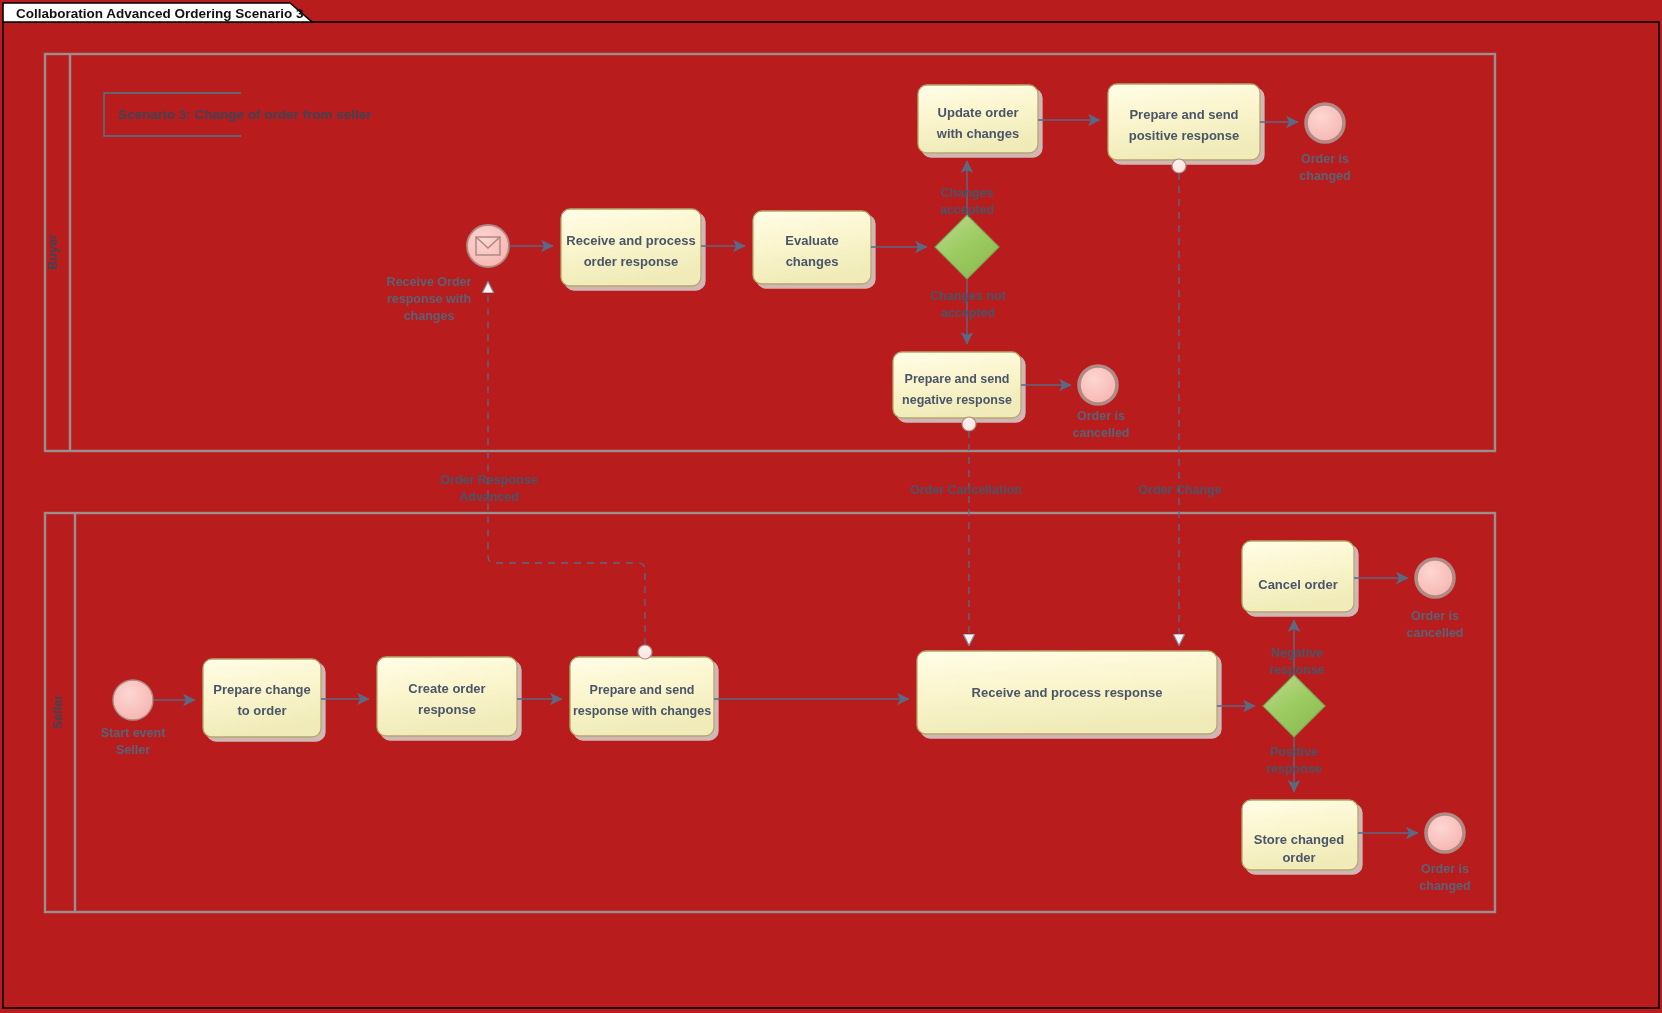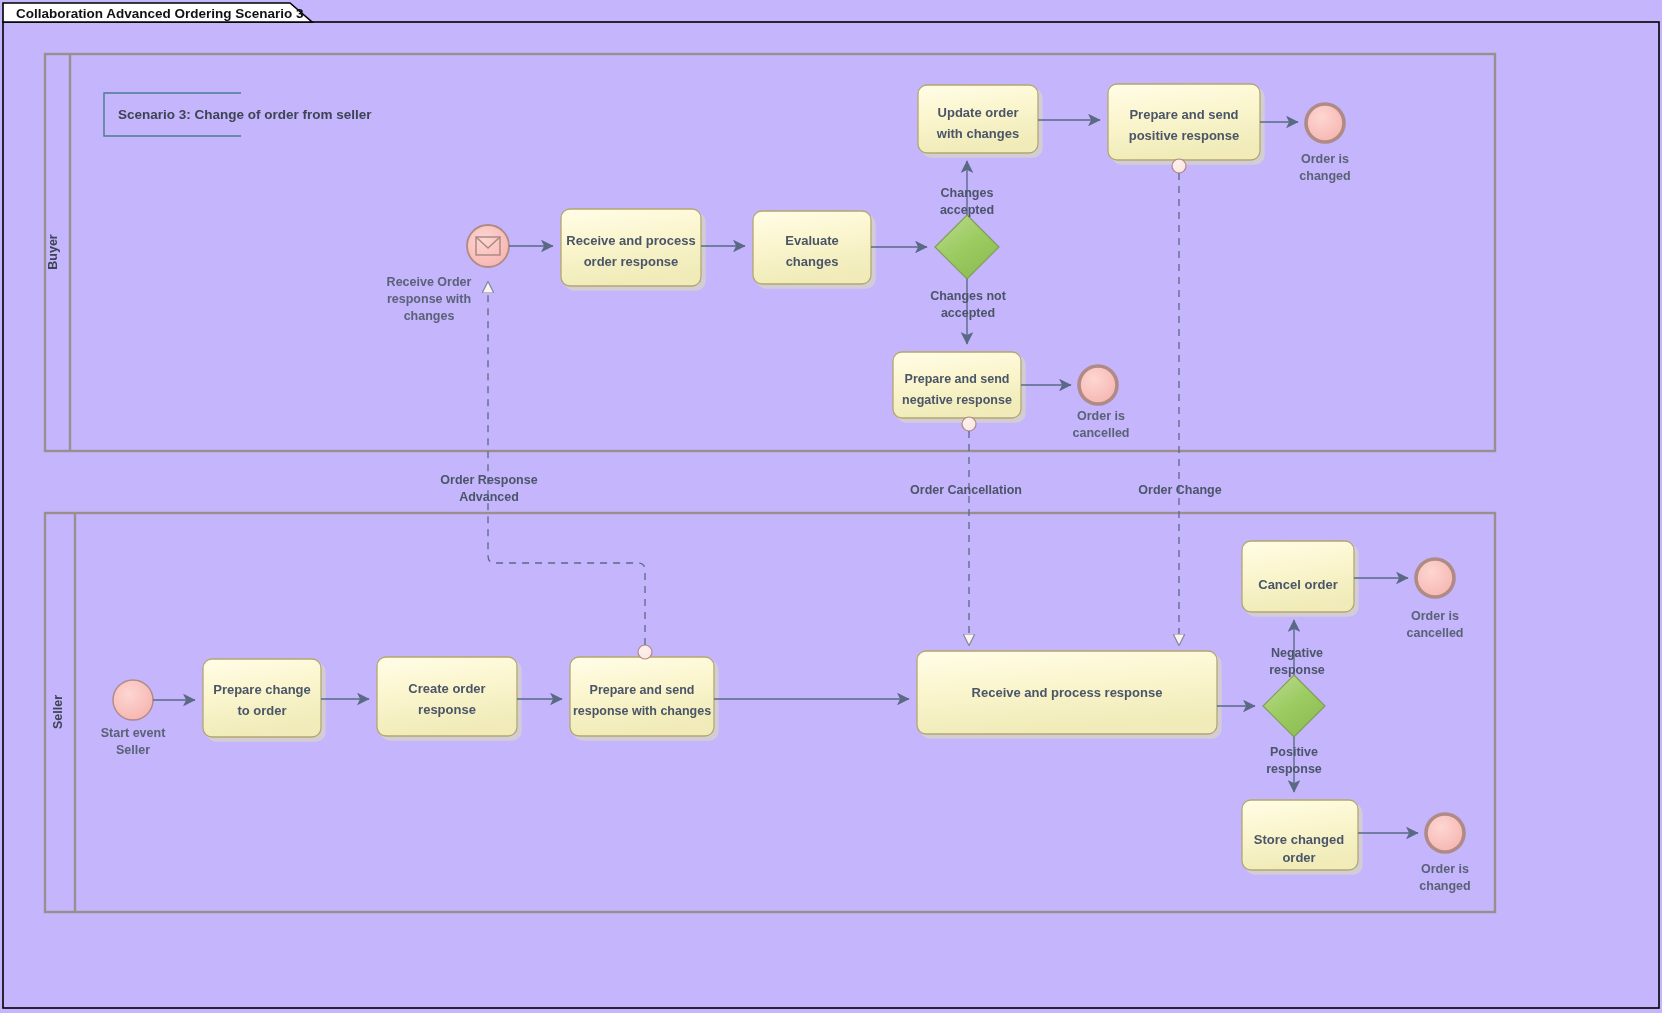--- a/index.html
+++ b/index.html
@@ -1,17 +1,17 @@
 <!DOCTYPE html>
 <html><head>
 <meta charset="utf-8">
 <style>
   html,body{margin:0;padding:0;background:#ffffff;}
   body{font-family:"Liberation Sans",sans-serif;}
-  #stage{position:relative;width:1662px;height:1013px;background:#c4b5fd;overflow:hidden;text-align:right;}
+  #stage{position:relative;width:1662px;height:1013px;background:#b91c1c;overflow:hidden;text-align:right;}
   svg{display:block;}
   .tasklbl{font-family:"Liberation Sans",sans-serif;font-size:13px;font-weight:bold;fill:#4a5568;}
   .tasklbl.small{font-size:12.5px;}
   .evlbl{font-family:"Liberation Sans",sans-serif;font-size:12.5px;font-weight:bold;fill:#5a6276;}
   .flowlbl{font-family:"Liberation Sans",sans-serif;font-size:12.5px;font-weight:bold;fill:#4a5568;}
   .msglbl{font-family:"Liberation Sans",sans-serif;font-size:12.5px;font-weight:bold;fill:#4a5568;}
   .lanelbl{font-family:"Liberation Sans",sans-serif;font-size:12.5px;font-weight:bold;fill:#3d4454;}
   .titlelbl{font-family:"Liberation Sans",sans-serif;font-size:13.5px;font-weight:bold;fill:#111111;}
   .notelbl{font-family:"Liberation Sans",sans-serif;font-size:13.5px;font-weight:bold;fill:#3d4454;}
 </style>

